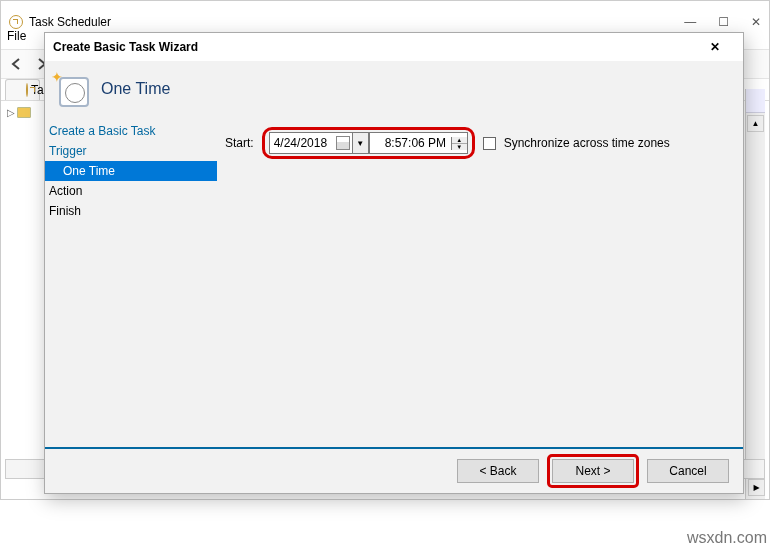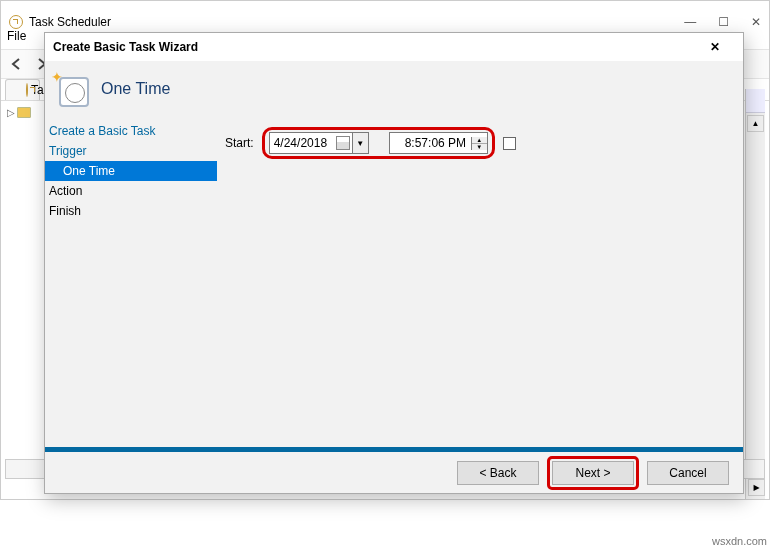--- a/index.html
+++ b/index.html
@@ -42,36 +42,36 @@
 
     .wizard-body { display: flex; height: calc(100% - 28px - 56px - 46px); background: #f2f2f2; }
     .wizard-nav { width: 172px; padding-top: 4px; }
     .nav-item { height: 20px; display: flex; align-items: center; padding-left: 4px; color: #0369a1; cursor: pointer; }
     .nav-item.sub { padding-left: 18px; }
     .nav-item.selected { background: #0078d7; color: #fff; }
     .nav-item.plain { color: #000; }
 
     .wizard-content { flex: 1; padding: 10px 8px; position: relative; }
     .field-row { display: flex; align-items: center; gap: 8px; }
-    .highlight-box { border: 3px solid #d40000; border-radius: 10px; padding: 2px 4px; display: flex; align-items: center; gap: 20px; }
+    .highlight-box { border: 3px solid #d40000; border-radius: 10px; padding: 2px 4px; display: flex; align-items: center; gap: 0; }
     .date-field, .time-field { display: flex; align-items: center; background: #fff; border: 1px solid #7a7a7a; height: 22px; }
     .date-field input, .time-field input { border: none; outline: none; height: 18px; padding: 0 4px; width: 64px; }
     .time-field input { width: 70px; margin-left: 11px; }
     .cal-icon { width: 14px; height: 14px; border: 1px solid #888; margin: 0 2px; background: linear-gradient(#fff 40%, #ddd 40%); }
     .spin { width: 16px; display: flex; flex-direction: column; border-left: 1px solid #7a7a7a; }
     .spin div { flex: 1; display: flex; align-items: center; justify-content: center; font-size: 6px; background: #eee; border-bottom: 1px solid #aaa; }
     .spin div:last-child { border-bottom: none; }
     .drop-caret { width: 16px; border-left: 1px solid #7a7a7a; height: 100%; display: flex; align-items: center; justify-content: center; background: #eee; font-size: 8px; }
     .chk { width: 13px; height: 13px; border: 1px solid #666; background: #fff; }
 
-    .wizard-footer { height: 46px; display: flex; align-items: center; justify-content: flex-end; gap: 8px; padding: 0 14px; border-top: 5px solid #0369a1; background: #f2f2f2; }
+    .wizard-footer { height: 46px; display: flex; align-items: center; justify-content: flex-end; gap: 8px; padding: 0 14px; border-top: 2px solid #0369a1; background: #f2f2f2; }
     .btn { width: 82px; height: 24px; background: #e1e1e1; border: 1px solid #adadad; display: flex; align-items: center; justify-content: center; cursor: pointer; }
     .highlight-btn { border: 3px solid #d40000; border-radius: 5px; padding: 2px; }
 
-    .website { position: absolute; bottom: 8px; right: 10px; color: #777; font-size: 11px; }
+    .website { position: absolute; bottom: 8px; right: 10px; color: #777; font-size: 16px; }
   </style>
 </head>
 <body>
 
 <div class="main-window">
   <div class="main-title">
     <span class="mini-icon-clock"></span>
     <span>Task Scheduler</span>
     <span class="ctl">
       <span>—</span>
@@ -162,20 +162,21 @@
           <span class="time-field">
             <input value="8:57:06 PM" style="">
             <span class="spin">
               <div>▲</div>
               <div>▼</div>
             </span>
           </span>
         </span>
 
         <span class="chk"></span>
+        <span>Synchronize across time zones</span>
       </div>
     </div>
   </div>
 
   <div class="wizard-footer">
     <div class="btn">&lt; Back</div>
     <div class="highlight-btn">
       <div class="btn">Next &gt;</div>
     </div>
     <div class="btn">Cancel</div>

